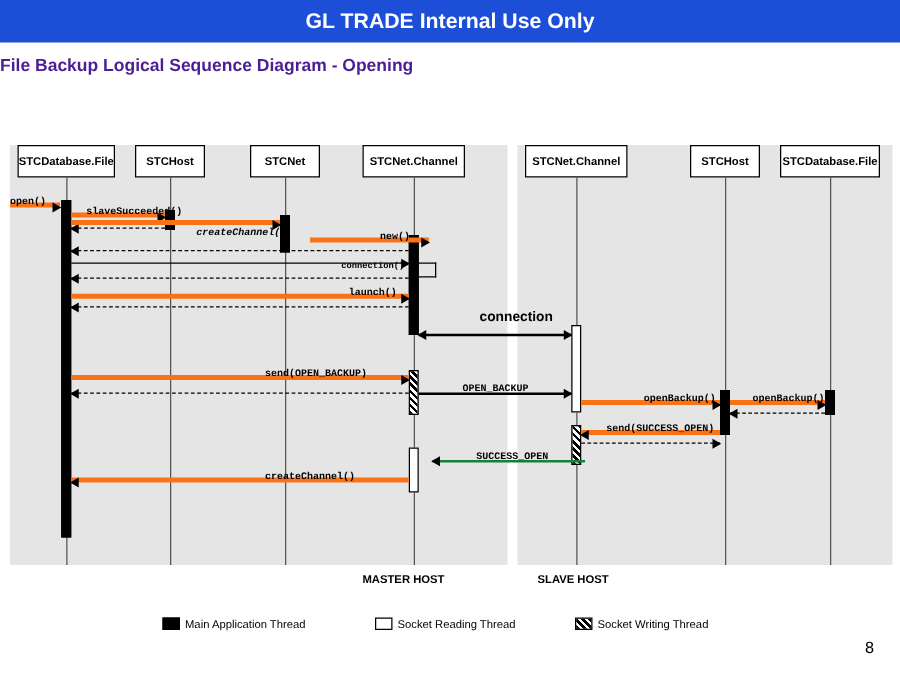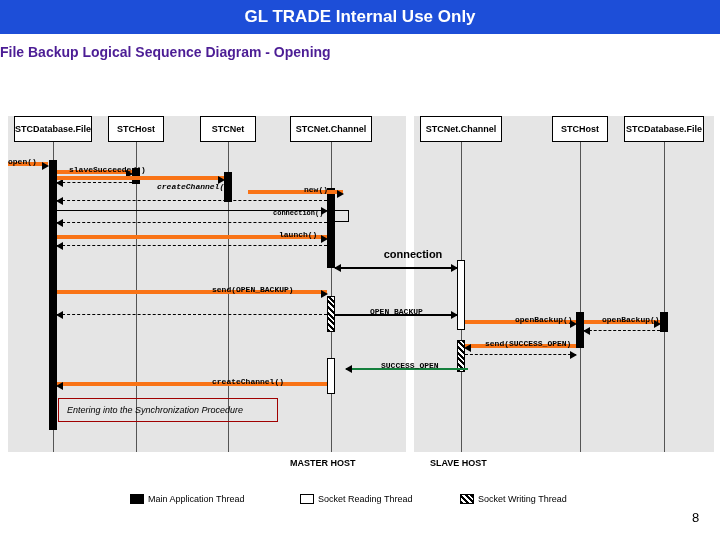--- a/index.html
+++ b/index.html
@@ -111,21 +111,21 @@
   <div class="msg dashed" style="left:57px; top:245px; width:270px;">
     <div class="arrow left" style="left:-1px; top:-4px;"></div>
   </div>
 
   <div class="msg" style="left:335px; top:267px; width:122px; border-top:2px solid #000;">
     <div class="arrow right" style="right:-1px; top:-5px;"></div>
     <div class="arrow left" style="left:-1px;  top:-5px;"></div>
   </div>
   <div class="conn-lbl" style="left:378px; top:248px; width:70px;">connection</div>
 
-  <div class="msg" style="left:57px; top:290px; width:270px;">
+  <div class="msg" style="left:57px; top:300px; width:270px;">
     <span class="lbl" style="left:155px;">send(OPEN_BACKUP)</span>
     <div class="arrow right" style="right:-1px; top:-4px;"></div>
   </div>
   <div class="msg dashed" style="left:57px; top:314px; width:270px;">
     <div class="arrow left" style="left:-1px; top:-4px;"></div>
   </div>
 
   <div class="msg" style="left:335px; top:314px; width:122px; border-top:2px solid #000;">
     <span class="lbl" style="left:35px;">OPEN_BACKUP</span>
     <div class="arrow right" style="right:-1px; top:-5px;"></div>
@@ -154,21 +154,20 @@
   <div class="msg" style="left:346px; top:368px; width:122px; border-top:2px solid #15803d;">
     <span class="lbl" style="left:35px;">SUCCESS_OPEN</span>
     <div class="arrow left" style="left:-1px; top:-5px;"></div>
   </div>
 
   <div class="msg" style="left:57px; top:382px; width:270px;">
     <span class="lbl" style="left:155px;">createChannel()</span>
     <div class="arrow left" style="left:-1px; top:-4px;"></div>
   </div>
 
-  <div class="note-box" style="left:58px; top:398px; width:220px; height:24px;">Entering into the Synchronization Procedure</div>
 
   <div class="hostlbl" style="left:290px; top:458px;">MASTER HOST</div>
   <div class="hostlbl" style="left:430px; top:458px;">SLAVE HOST</div>
 
   <div class="legend" style="left:130px; top:494px;">
     <div class="sw" style="background:#000;"></div>
     <span>Main Application Thread</span>
   </div>
   <div class="legend" style="left:300px; top:494px;">
     <div class="sw" style="background:#fff;"></div>

